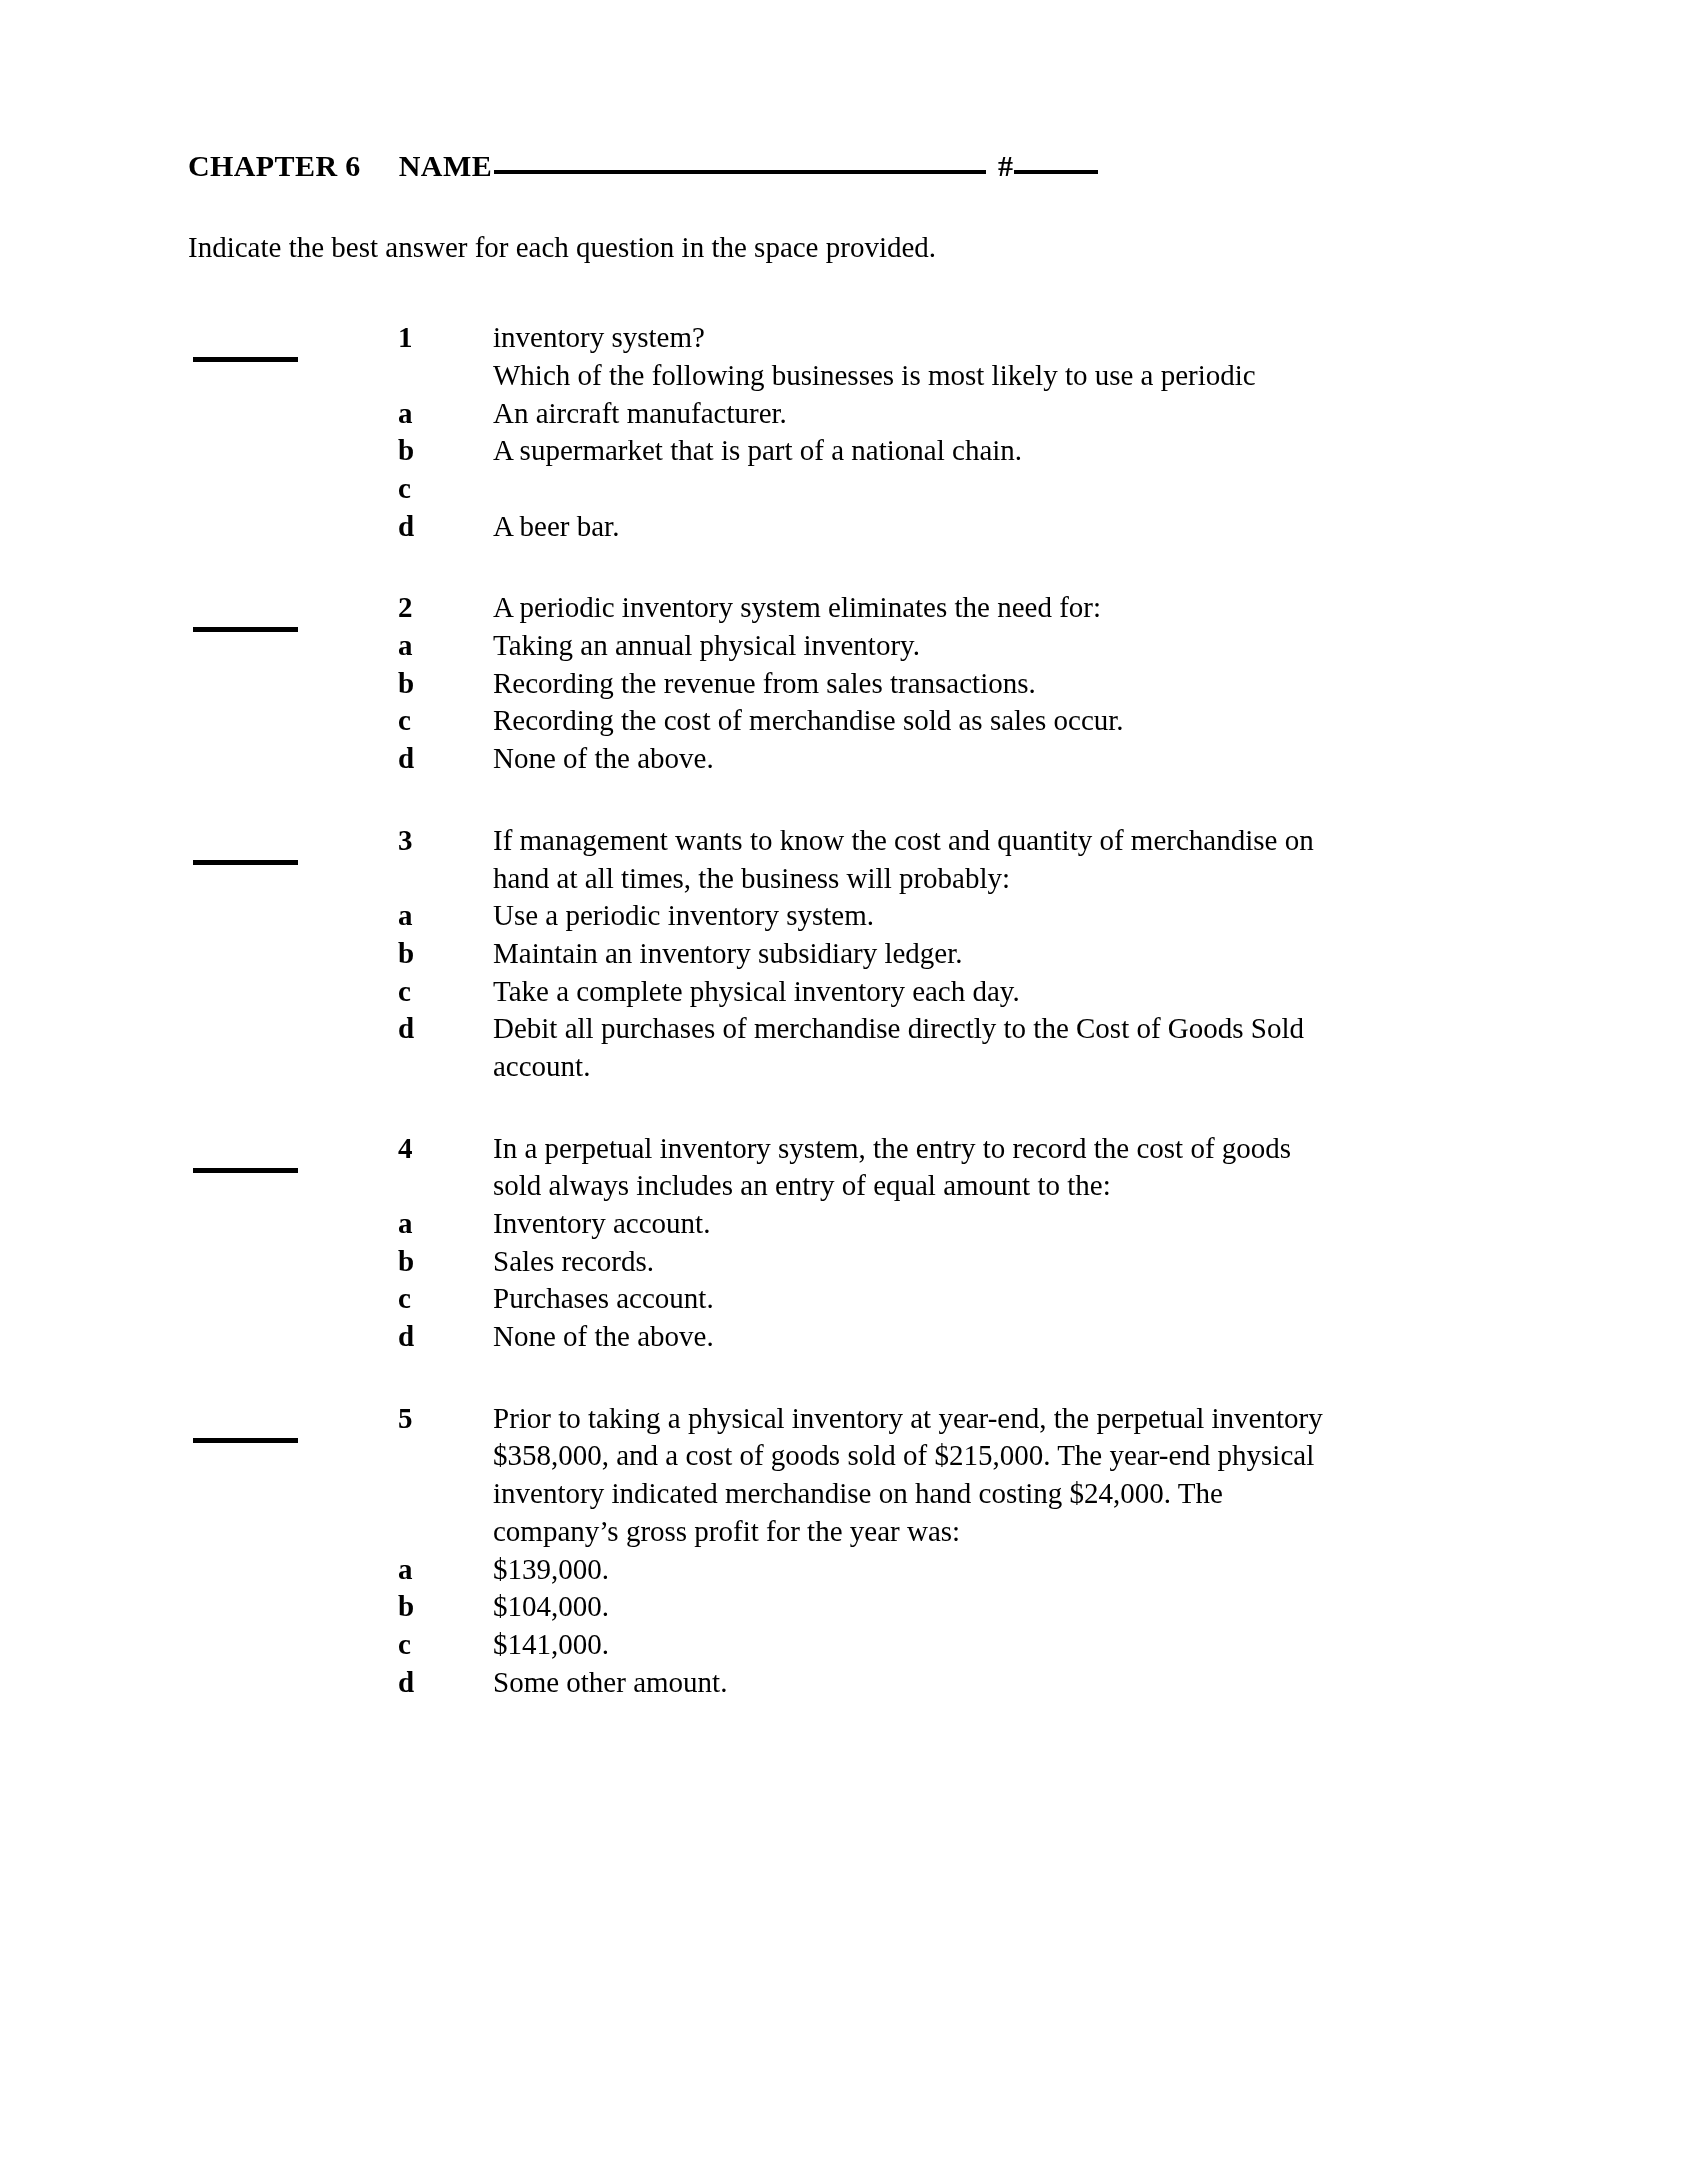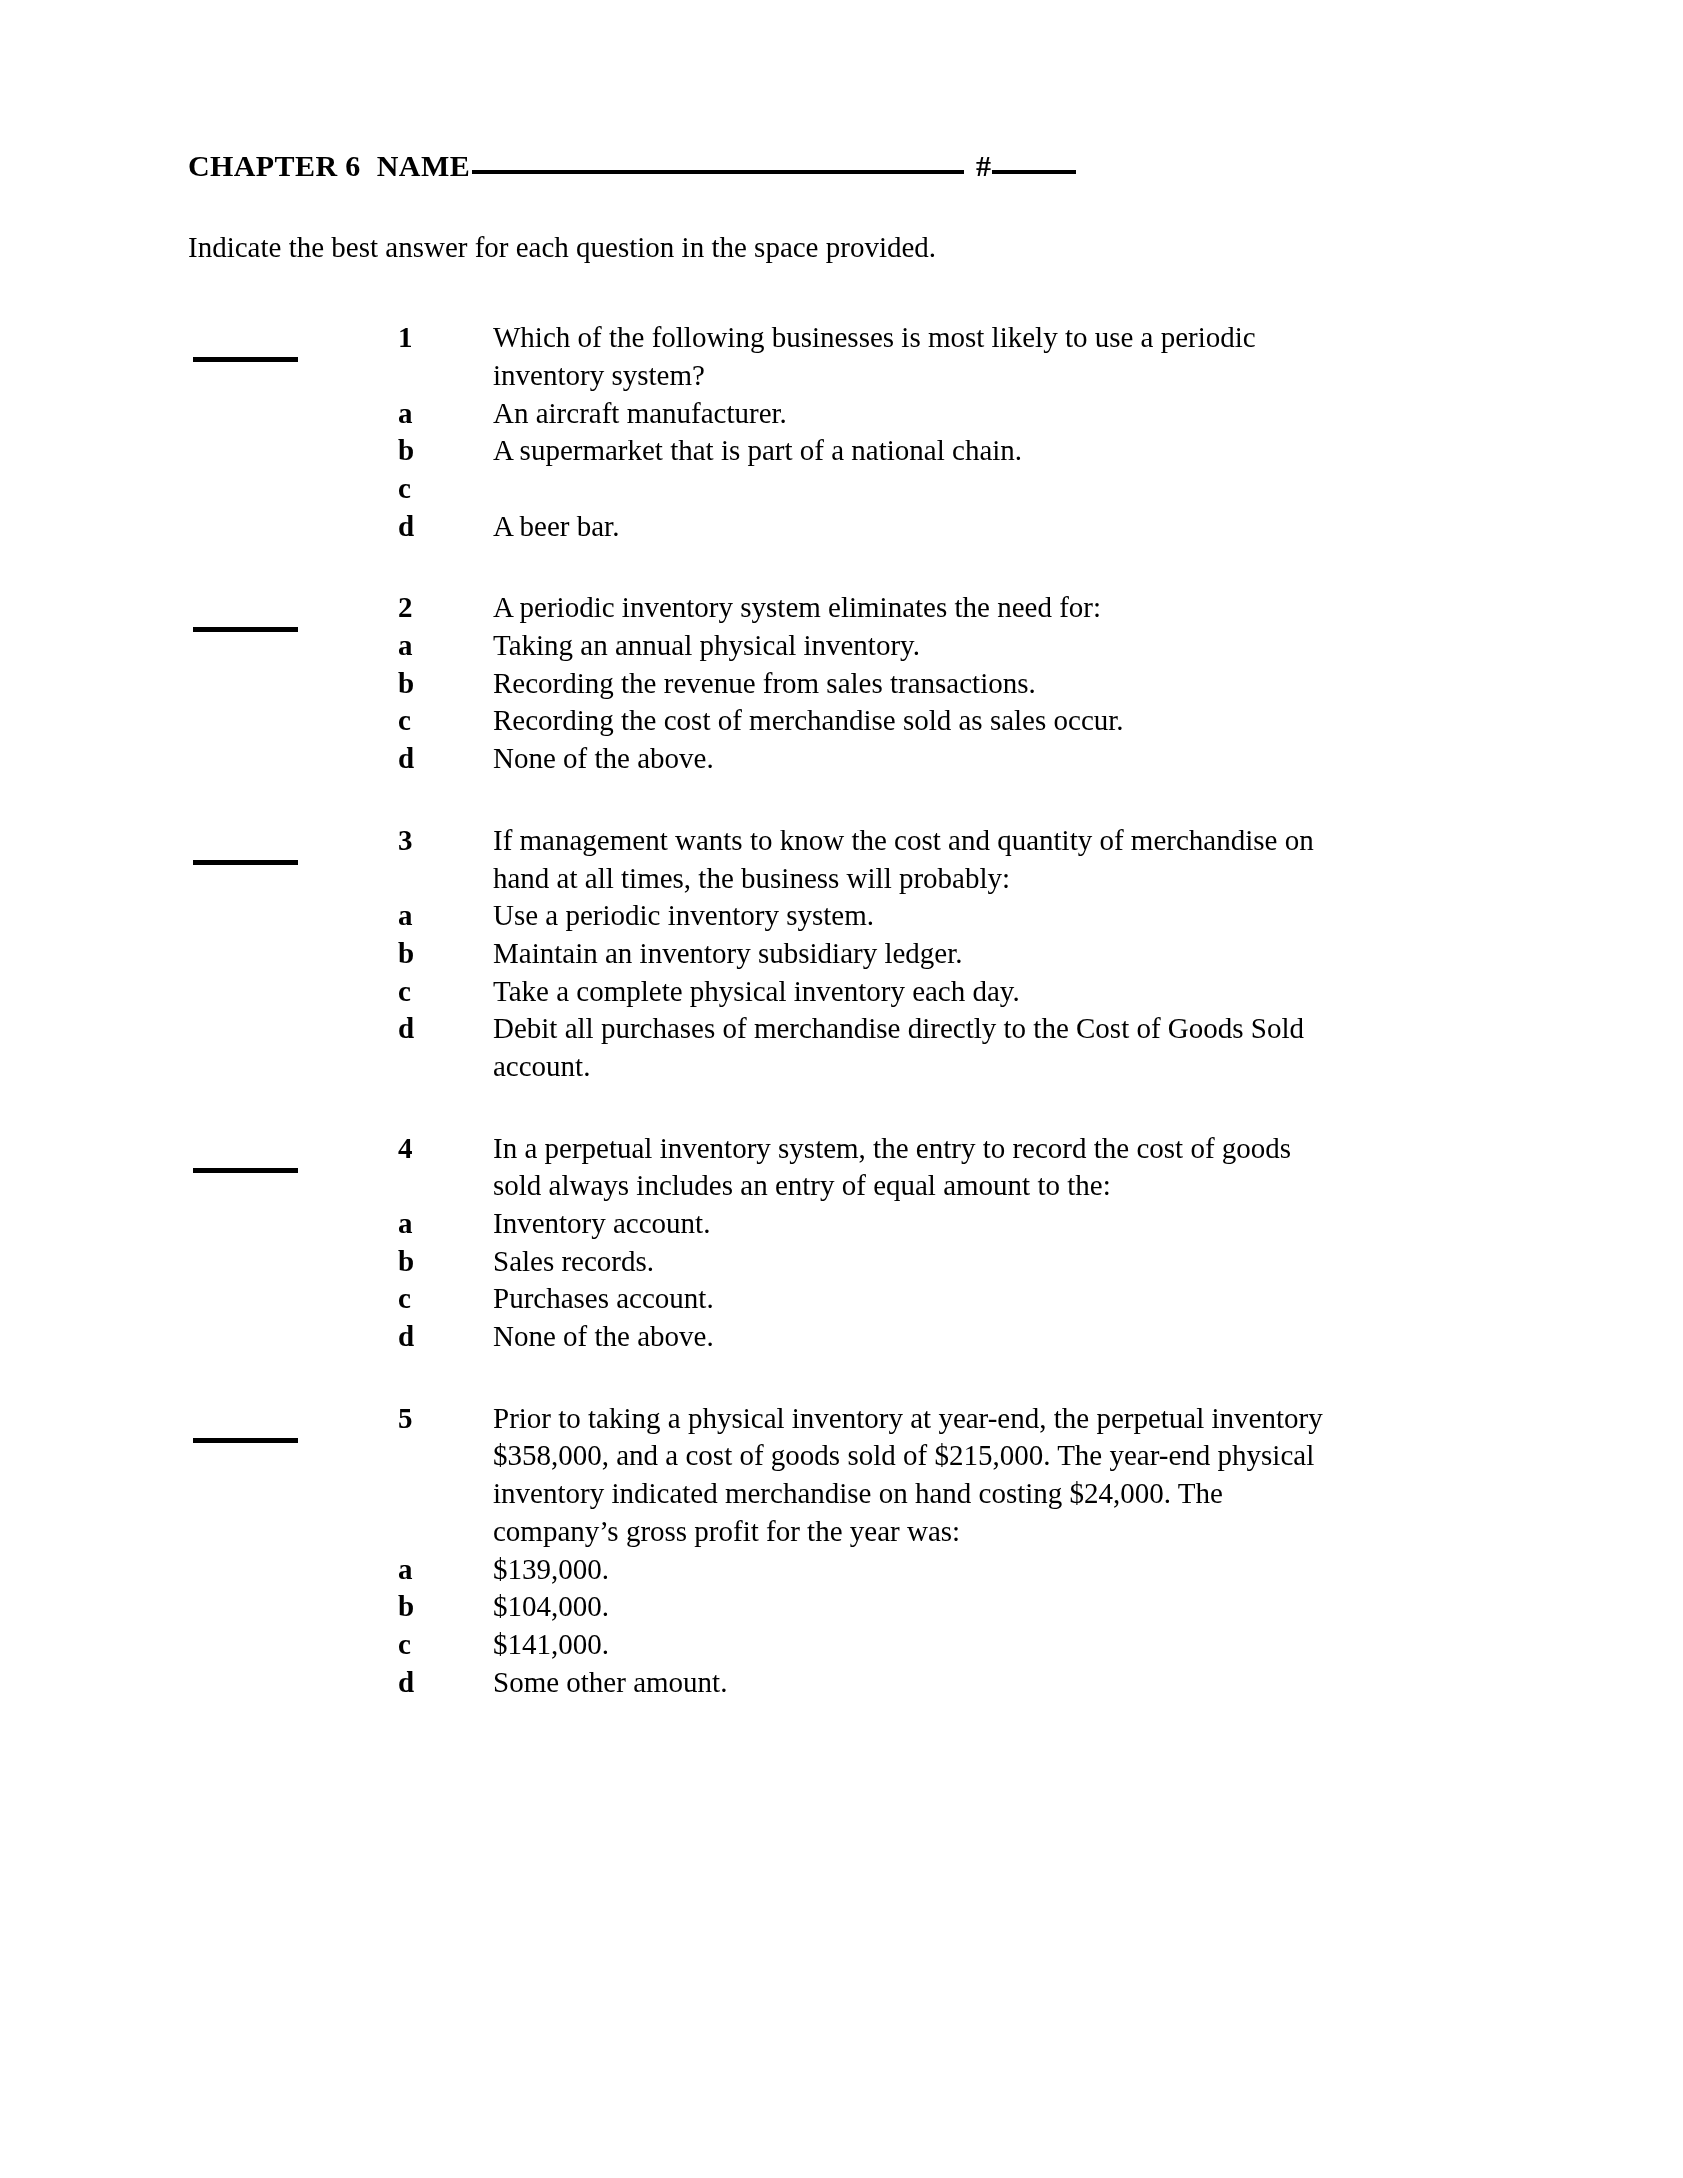--- a/index.html
+++ b/index.html
@@ -34,21 +34,21 @@
     align-items: baseline;
     font-size: 30px;
     font-weight: bold;
     letter-spacing: 0.4px;
     margin-bottom: 46px;
   }
   .header-chapter {
     white-space: nowrap;
   }
   .header-name-label {
-    margin-left: 16px;
+    margin-left: 38px;
     white-space: nowrap;
   }
   .rule-name {
     flex: 0 0 492px;
     height: 0;
     border-bottom: 4px solid #000;
     position: relative;
     top: -2px;
     margin-left: 2px;
   }
@@ -120,22 +120,22 @@
       <span class="rule-hash"></span>
     </div>
 
     <div class="instruction">Indicate the best answer for each question in the space provided.</div>
 
     <div class="question">
       <span class="answer-blank"></span>
       <div class="qline">
         <span class="marker">1</span>
         <span class="qtext">
+          <span class="cont">inventory system?</span>
           <span class="cont">Which of the following businesses is most likely to use a periodic</span>
-          <span class="cont">inventory system?</span>
         </span>
       </div>
       <div class="qline">
         <span class="marker">a</span>
         <span class="qtext">An aircraft manufacturer.</span>
       </div>
       <div class="qline">
         <span class="marker">b</span>
         <span class="qtext">A supermarket that is part of a national chain.</span>
       </div>

